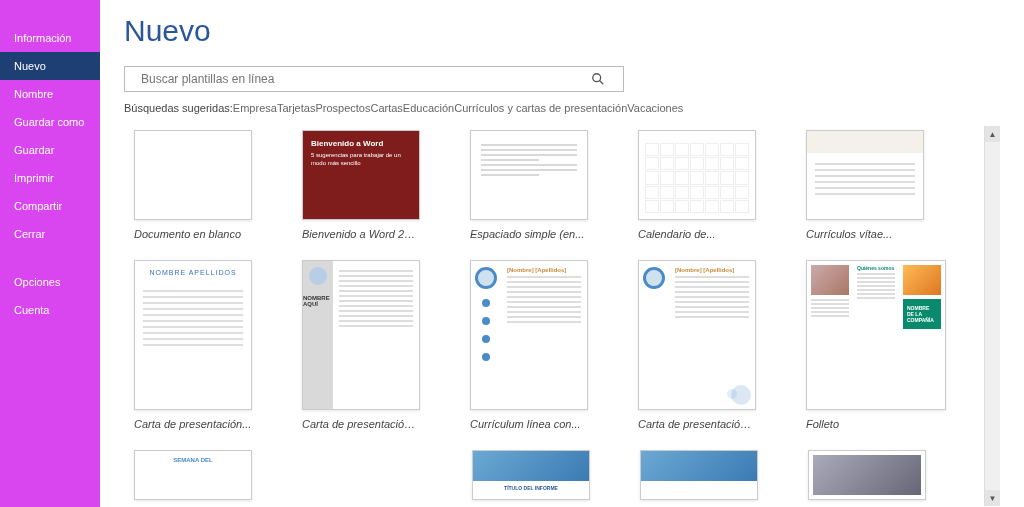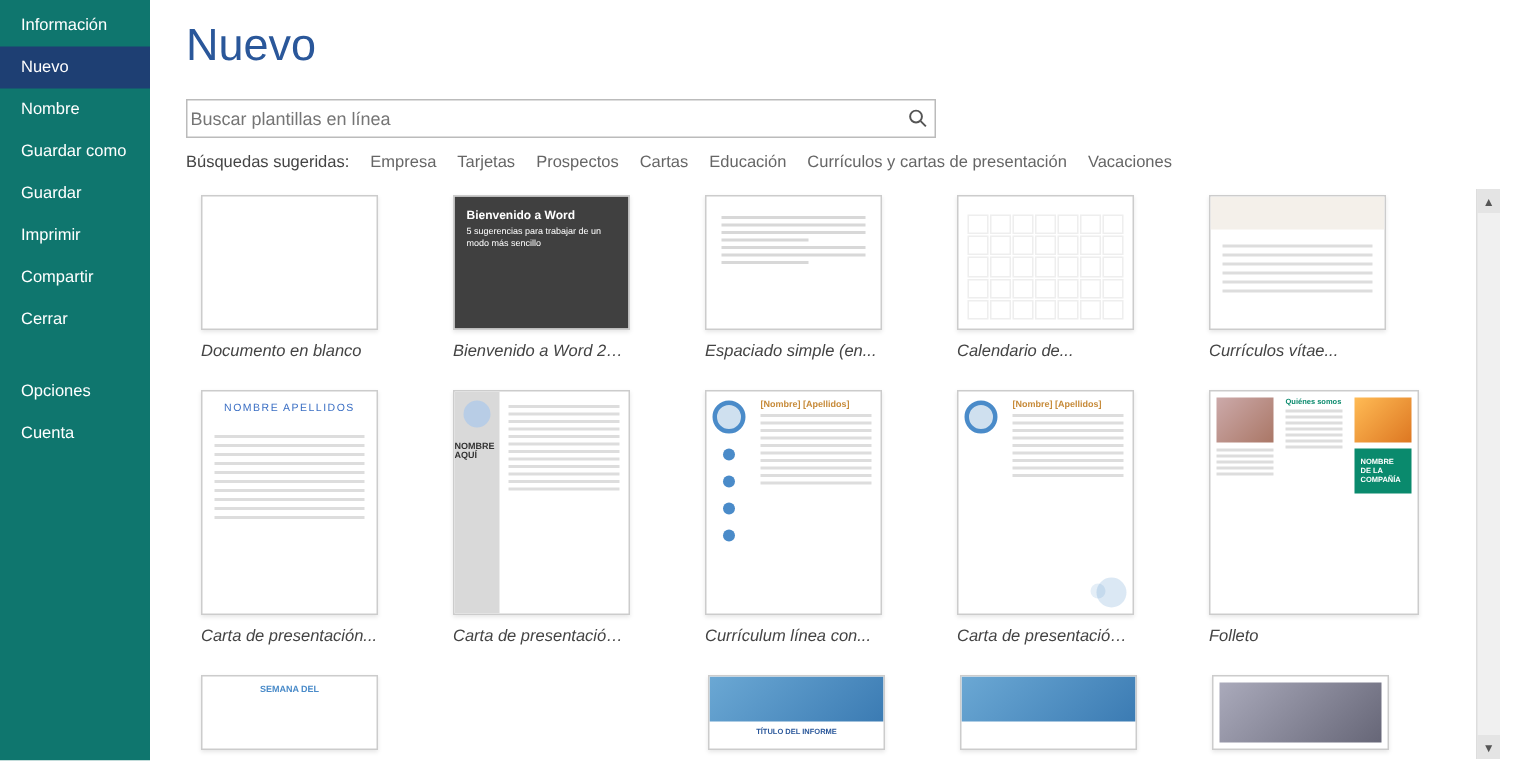--- a/index.html
+++ b/index.html
@@ -1,40 +1,40 @@
 <!DOCTYPE html>
 <html><head>
 <meta charset="utf-8">
 <style>
   * { box-sizing: border-box; margin: 0; padding: 0; }
   body { font-family: "Segoe UI", Arial, sans-serif; font-size: 12px; color: #444; background: #fff; width: 1024px; height: 507px; overflow: hidden; }
   .app { display: flex; width: 100%; height: 100%; }
-  .sidebar { width: 100px; background: #0f766e; color: #fff; padding-top: 3px; flex-shrink: 0; }
+  .sidebar { width: 100px; background: #d946ef; color: #fff; padding-top: 24px; flex-shrink: 0; }
   .sidebar-item { padding: 8px 14px; font-size: 11px; cursor: pointer; }
   .sidebar-item.active { background: #1e3f73; }
   .sidebar-gap { height: 20px; }
   .main { flex: 1; padding: 0 24px 0 24px; overflow: hidden; position: relative; }
   .title { font-size: 30px; font-weight: 300; color: #2a579a; margin: 14px 0 18px 0; }
-  .search-row { display: flex; align-items: center; border: 1px solid #bbb; width: 500px; height: 26px; padding: 0 2px; }
+  .search-row { display: flex; align-items: center; border: 1px solid #bbb; width: 500px; height: 26px; padding: 0 16px; }
   .search-input { flex: 1; border: none; outline: none; font-size: 12px; color: #666; }
   .search-btn { width: 18px; height: 18px; display: flex; align-items: center; justify-content: center; cursor: pointer; }
-  .suggest-row { display: flex; align-items: center; gap: 14px; margin-top: 10px; font-size: 11px; color: #666; flex-wrap: wrap; text-align: center; }
+  .suggest-row { display: flex; align-items: center; gap: 0; margin-top: 10px; font-size: 11px; color: #666; flex-wrap: wrap; text-align: center; }
   .suggest-row .label { color: #444; }
   .suggest-link { color: #666; cursor: pointer; }
   .gallery-wrap { margin-top: 12px; height: 380px; overflow: hidden; position: relative; }
   .gallery { display: flex; flex-wrap: wrap; gap: 20px 50px; padding: 4px 10px; }
   .tpl { width: 118px; cursor: pointer; }
   .thumb { width: 118px; height: 90px; border: 1px solid #ccc; box-shadow: 0 1px 3px rgba(0,0,0,.1); background: #fff; overflow: hidden; position: relative; }
   .thumb.tall { height: 150px; }
   .tpl-label { font-size: 11px; color: #444; margin-top: 8px; white-space: nowrap; overflow: hidden; text-overflow: ellipsis; font-style: italic; }
   .scrollbar { position: absolute; right: 0; top: 0; width: 16px; height: 100%; background: #f0f0f0; border-left: 1px solid #ddd; }
   .scroll-arrow { height: 16px; background: #e4e4e4; display: flex; align-items: center; justify-content: center; font-size: 8px; color: #555; cursor: pointer; }
   .scroll-track { height: calc(100% - 32px); }
   
-  .welcome { width: 100%; height: 100%; background: #404040; color: #fff; padding: 8px; }
+  .welcome { width: 100%; height: 100%; background: #7f1d1d; color: #fff; padding: 8px; }
   .welcome .t1 { font-size: 8px; font-weight: 600; }
   .welcome .t2 { font-size: 6px; margin-top: 4px; line-height: 1.3; }
   .lines { padding: 10px; }
   .lines .ln { height: 2px; background: #d8d8d8; margin: 3px 0; }
   .lines .ln.short { width: 60%; }
   .cal-grid { display: grid; grid-template-columns: repeat(7,1fr); grid-template-rows: repeat(5,1fr); gap: 1px; padding: 12px 6px 6px; height: 100%; }
   .cal-cell { border: 1px solid #eee; }
   .cv-top { height: 22px; background: #f4f0ea; }
   .cv-lines { padding: 6px 8px; }
   .cv-lines .ln { height: 2px; background: #ddd; margin: 4px 0; }

